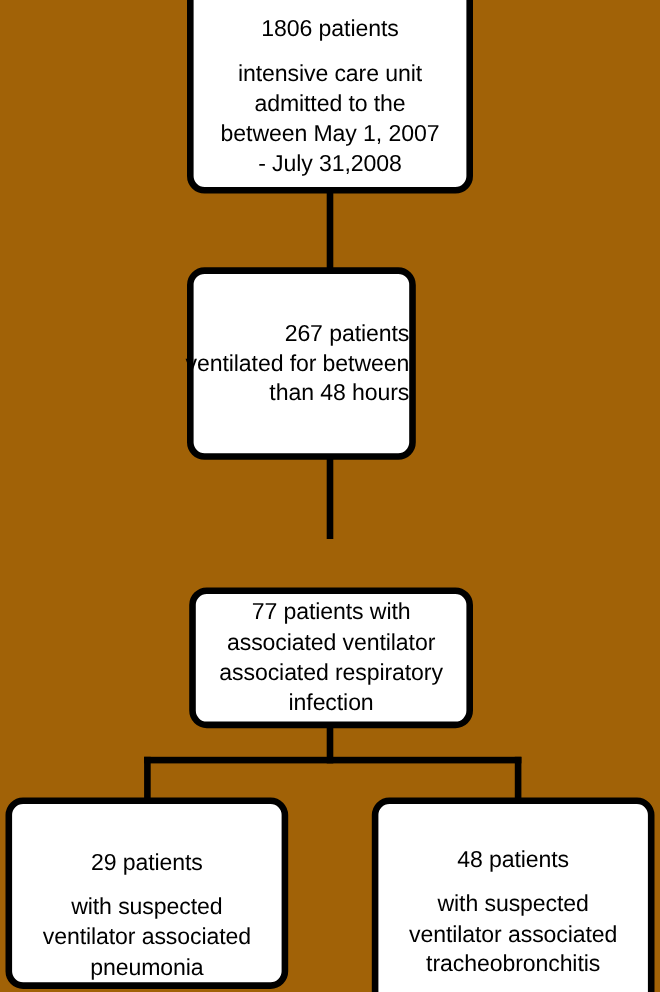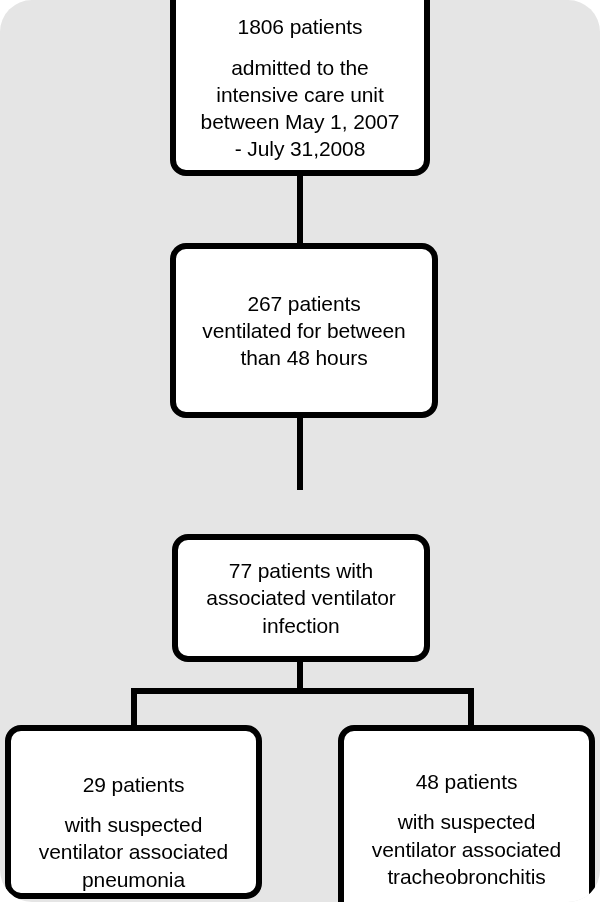--- a/index.html
+++ b/index.html
@@ -4,25 +4,24 @@
 <style>
   html, body {
     margin: 0;
     padding: 0;
     background: #ffffff;
   }
   #canvas {
     position: relative;
     width: 600px;
     height: 902px;
-    background: #e5e5e5;
+    background: #a16207;
     overflow: hidden;
     font-family: "Liberation Sans", sans-serif;
     color: #000000;
-    border-radius: 32px;
   }
   .node {
     position: absolute;
     box-sizing: border-box;
     border: 6px solid #000000;
     border-radius: 16px;
     background: #ffffff;
     display: flex;
     flex-direction: column;
     align-items: center;
@@ -46,22 +45,23 @@
     top: -6px;
     width: 260px;
     height: 182px;
     border-top-left-radius: 0;
     border-top-right-radius: 0;
     padding-top: 6px;
   }
   #node-ventilated {
     left: 170px;
     top: 243px;
-    width: 268px;
+    width: 208px;
     height: 175px;
+    align-items: flex-end;
   }
   #node-suspected {
     left: 172px;
     top: 486px;
     width: 258px;
     height: 128px;
     margin-top: 48px;
   }
   #node-pneumonia {
     left: 5px;
@@ -101,35 +101,36 @@
 
   <div class="conn" id="conn-1-2"></div>
   <div class="conn" id="conn-2-3"></div>
   <div class="conn" id="conn-3-split"></div>
   <div class="conn" id="conn-split-bar"></div>
   <div class="conn" id="conn-split-left"></div>
   <div class="conn" id="conn-split-right"></div>
 
   <div class="node" id="node-admitted">
     <span class="line gap-after">1806 patients</span>
+    <span class="line">intensive care unit</span>
     <span class="line">admitted to the</span>
-    <span class="line">intensive care unit</span>
     <span class="line">between  May 1, 2007</span>
     <span class="line">- July 31,2008</span>
   </div>
 
   <div class="node" id="node-ventilated">
     <span class="line">267 patients</span>
     <span class="line">ventilated for between</span>
     <span class="line">than 48 hours</span>
   </div>
 
   <div class="node" id="node-suspected">
     <span class="line">77 patients with</span>
     <span class="line">associated ventilator</span>
+    <span class="line">associated respiratory</span>
     <span class="line">infection</span>
   </div>
 
   <div class="node" id="node-pneumonia">
     <span class="line gap-after">29 patients</span>
     <span class="line">with suspected</span>
     <span class="line">ventilator associated</span>
     <span class="line">pneumonia</span>
   </div>
 

